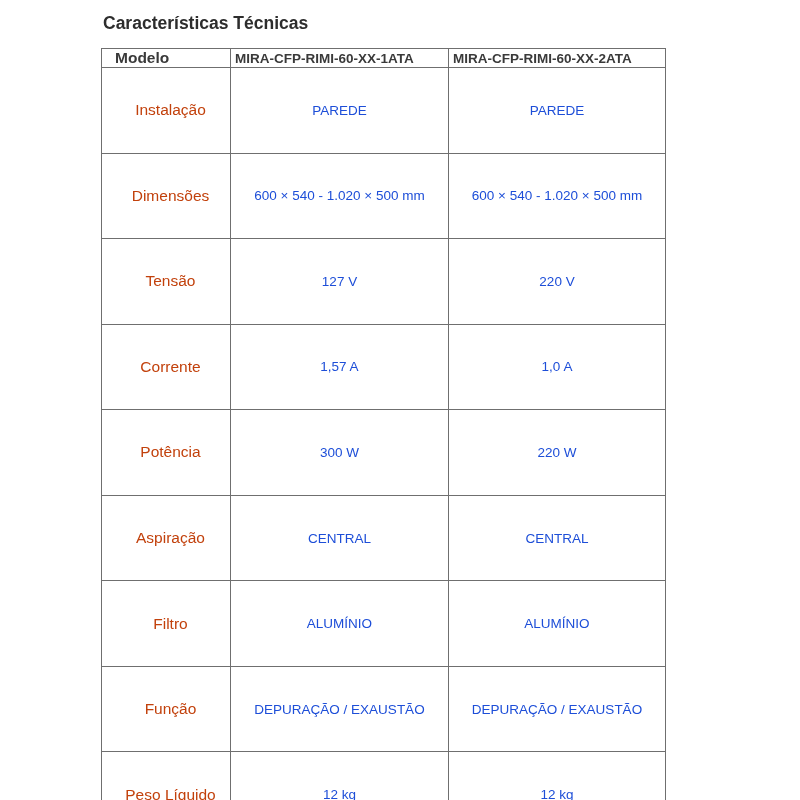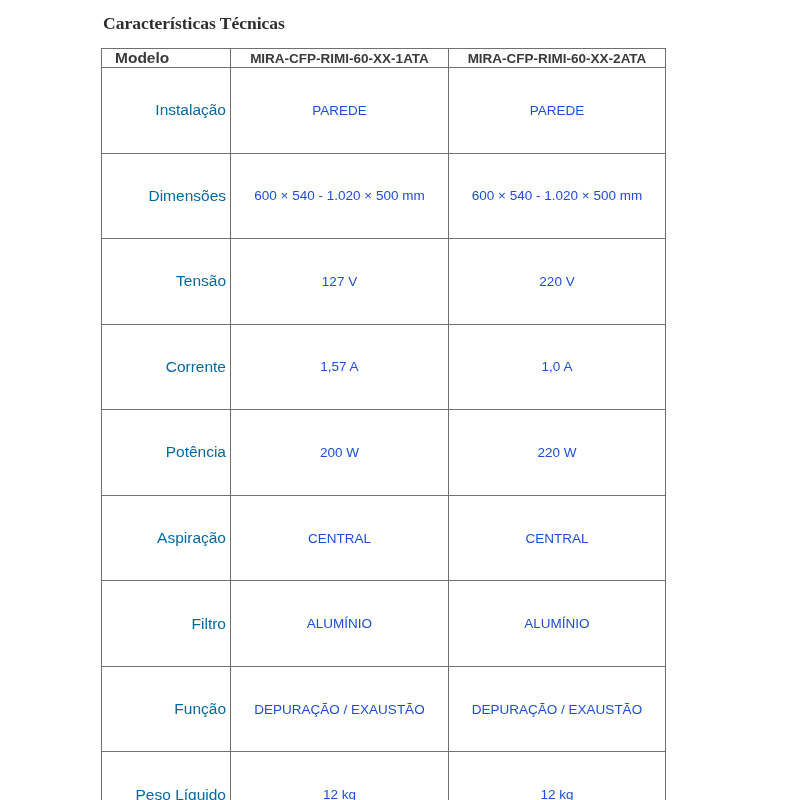--- a/index.html
+++ b/index.html
@@ -12,21 +12,20 @@
     position: relative;
   }
   .page-title {
     position: absolute;
     left: 103px;
     top: 13px;
     margin: 0;
     font-size: 17.5px;
     font-weight: 700;
     color: #2d2d2d;
-    font-family: Liberation Serif, serif;
   }
   table.specs {
     position: absolute;
     left: 101px;
     top: 48px;
     width: 564px;
     height: 790px;
     border-collapse: collapse;
     table-layout: fixed;
     background: #ffffff;
@@ -37,40 +36,40 @@
   table.specs th, table.specs td {
     border: 1px solid #6f6f6f;
     vertical-align: middle;
     overflow: hidden;
     white-space: nowrap;
   }
   table.specs th {
     font-weight: 700;
     color: #3a3a3a;
     font-size: 13.5px;
-    text-align: center;
+    text-align: left;
     padding: 0 4px;
   }
   table.specs th.label-cell {
     text-align: left;
     padding-left: 13px;
     font-size: 15.5px;
   }
   table.specs td {
     color: #1d4ed8;
     font-size: 13.5px;
     text-align: center;
     font-weight: 400;
     padding: 0 4px;
   }
   table.specs td.label-cell {
-    text-align: right;
+    text-align: center;
     padding-left: 13px;
     font-size: 15.5px;
-    color: #0369a1;
+    color: #c2410c;
   }
 </style>
 </head>
 <body>
 
 <h1 class="page-title">Características Técnicas</h1>
 
 <table class="specs">
   <colgroup>
       <col class="c1">
@@ -100,21 +99,21 @@
       <td>127 V</td>
       <td>220 V</td>
     </tr>
     <tr>
       <td class="label-cell">Corrente</td>
       <td>1,57 A</td>
       <td>1,0 A</td>
     </tr>
     <tr>
       <td class="label-cell">Potência</td>
-      <td>200 W</td>
+      <td>300 W</td>
       <td>220 W</td>
     </tr>
     <tr>
       <td class="label-cell">Aspiração</td>
       <td>CENTRAL</td>
       <td>CENTRAL</td>
     </tr>
     <tr>
       <td class="label-cell">Filtro</td>
       <td>ALUMÍNIO</td>

